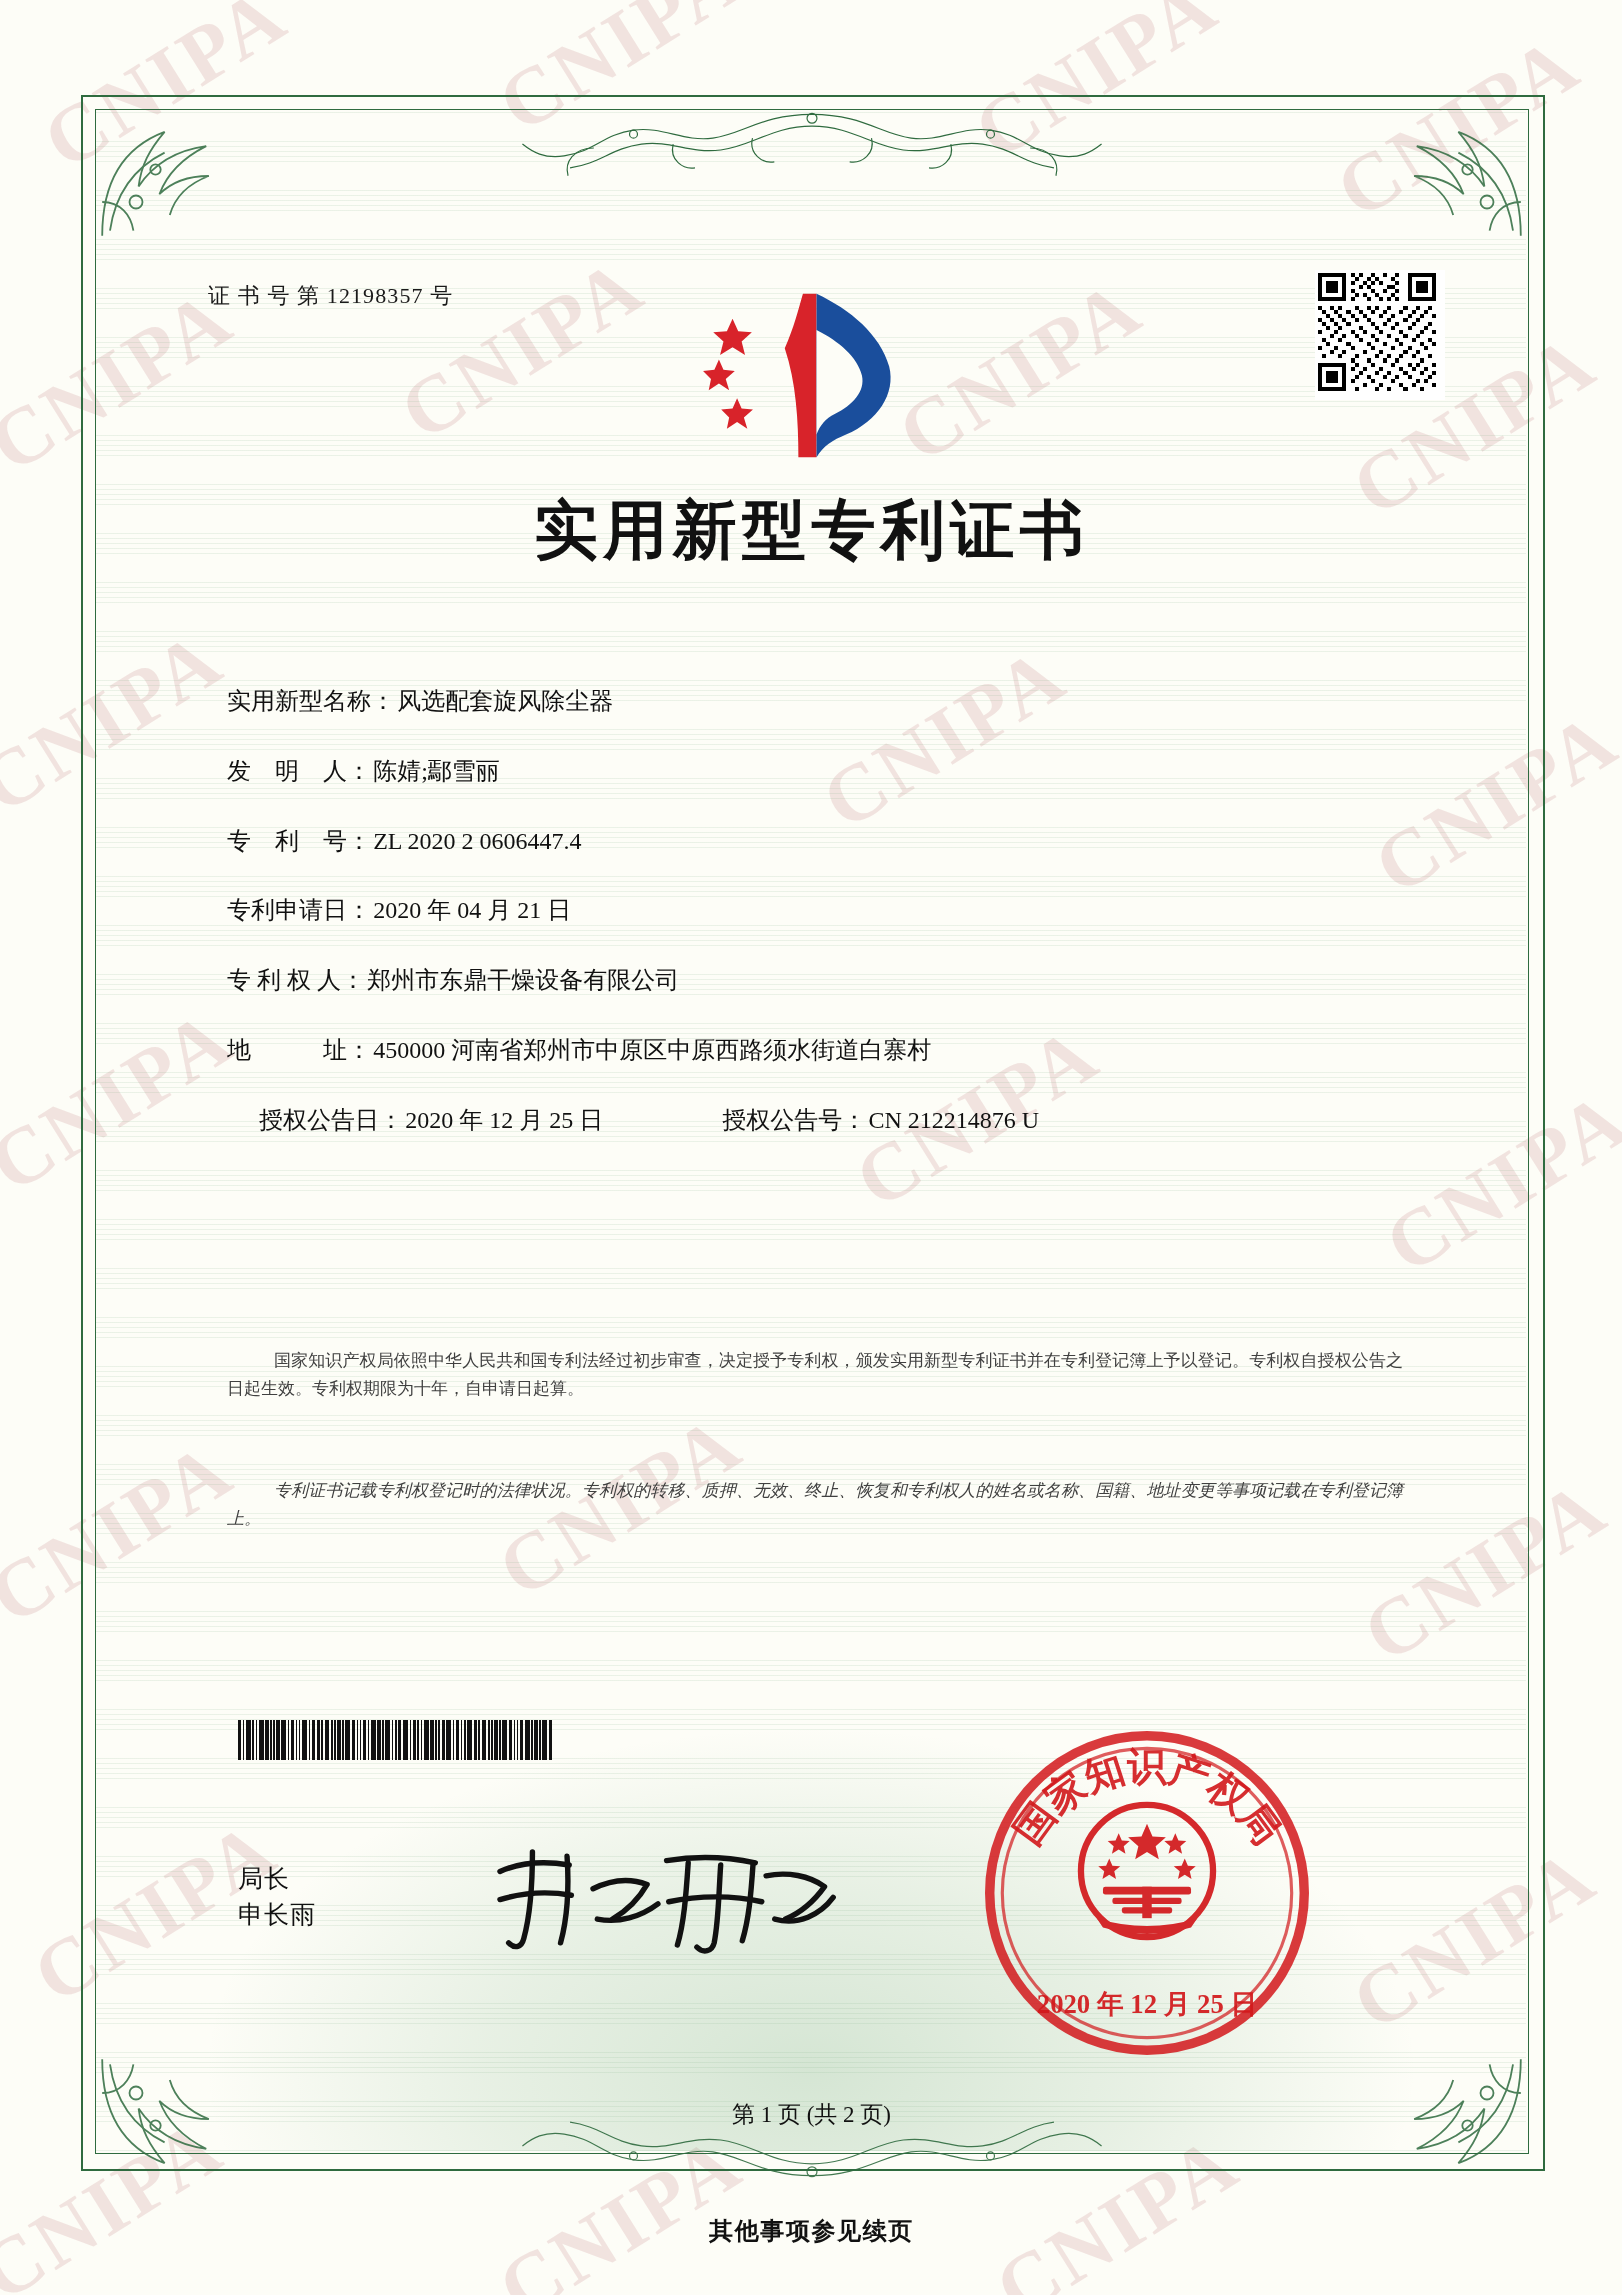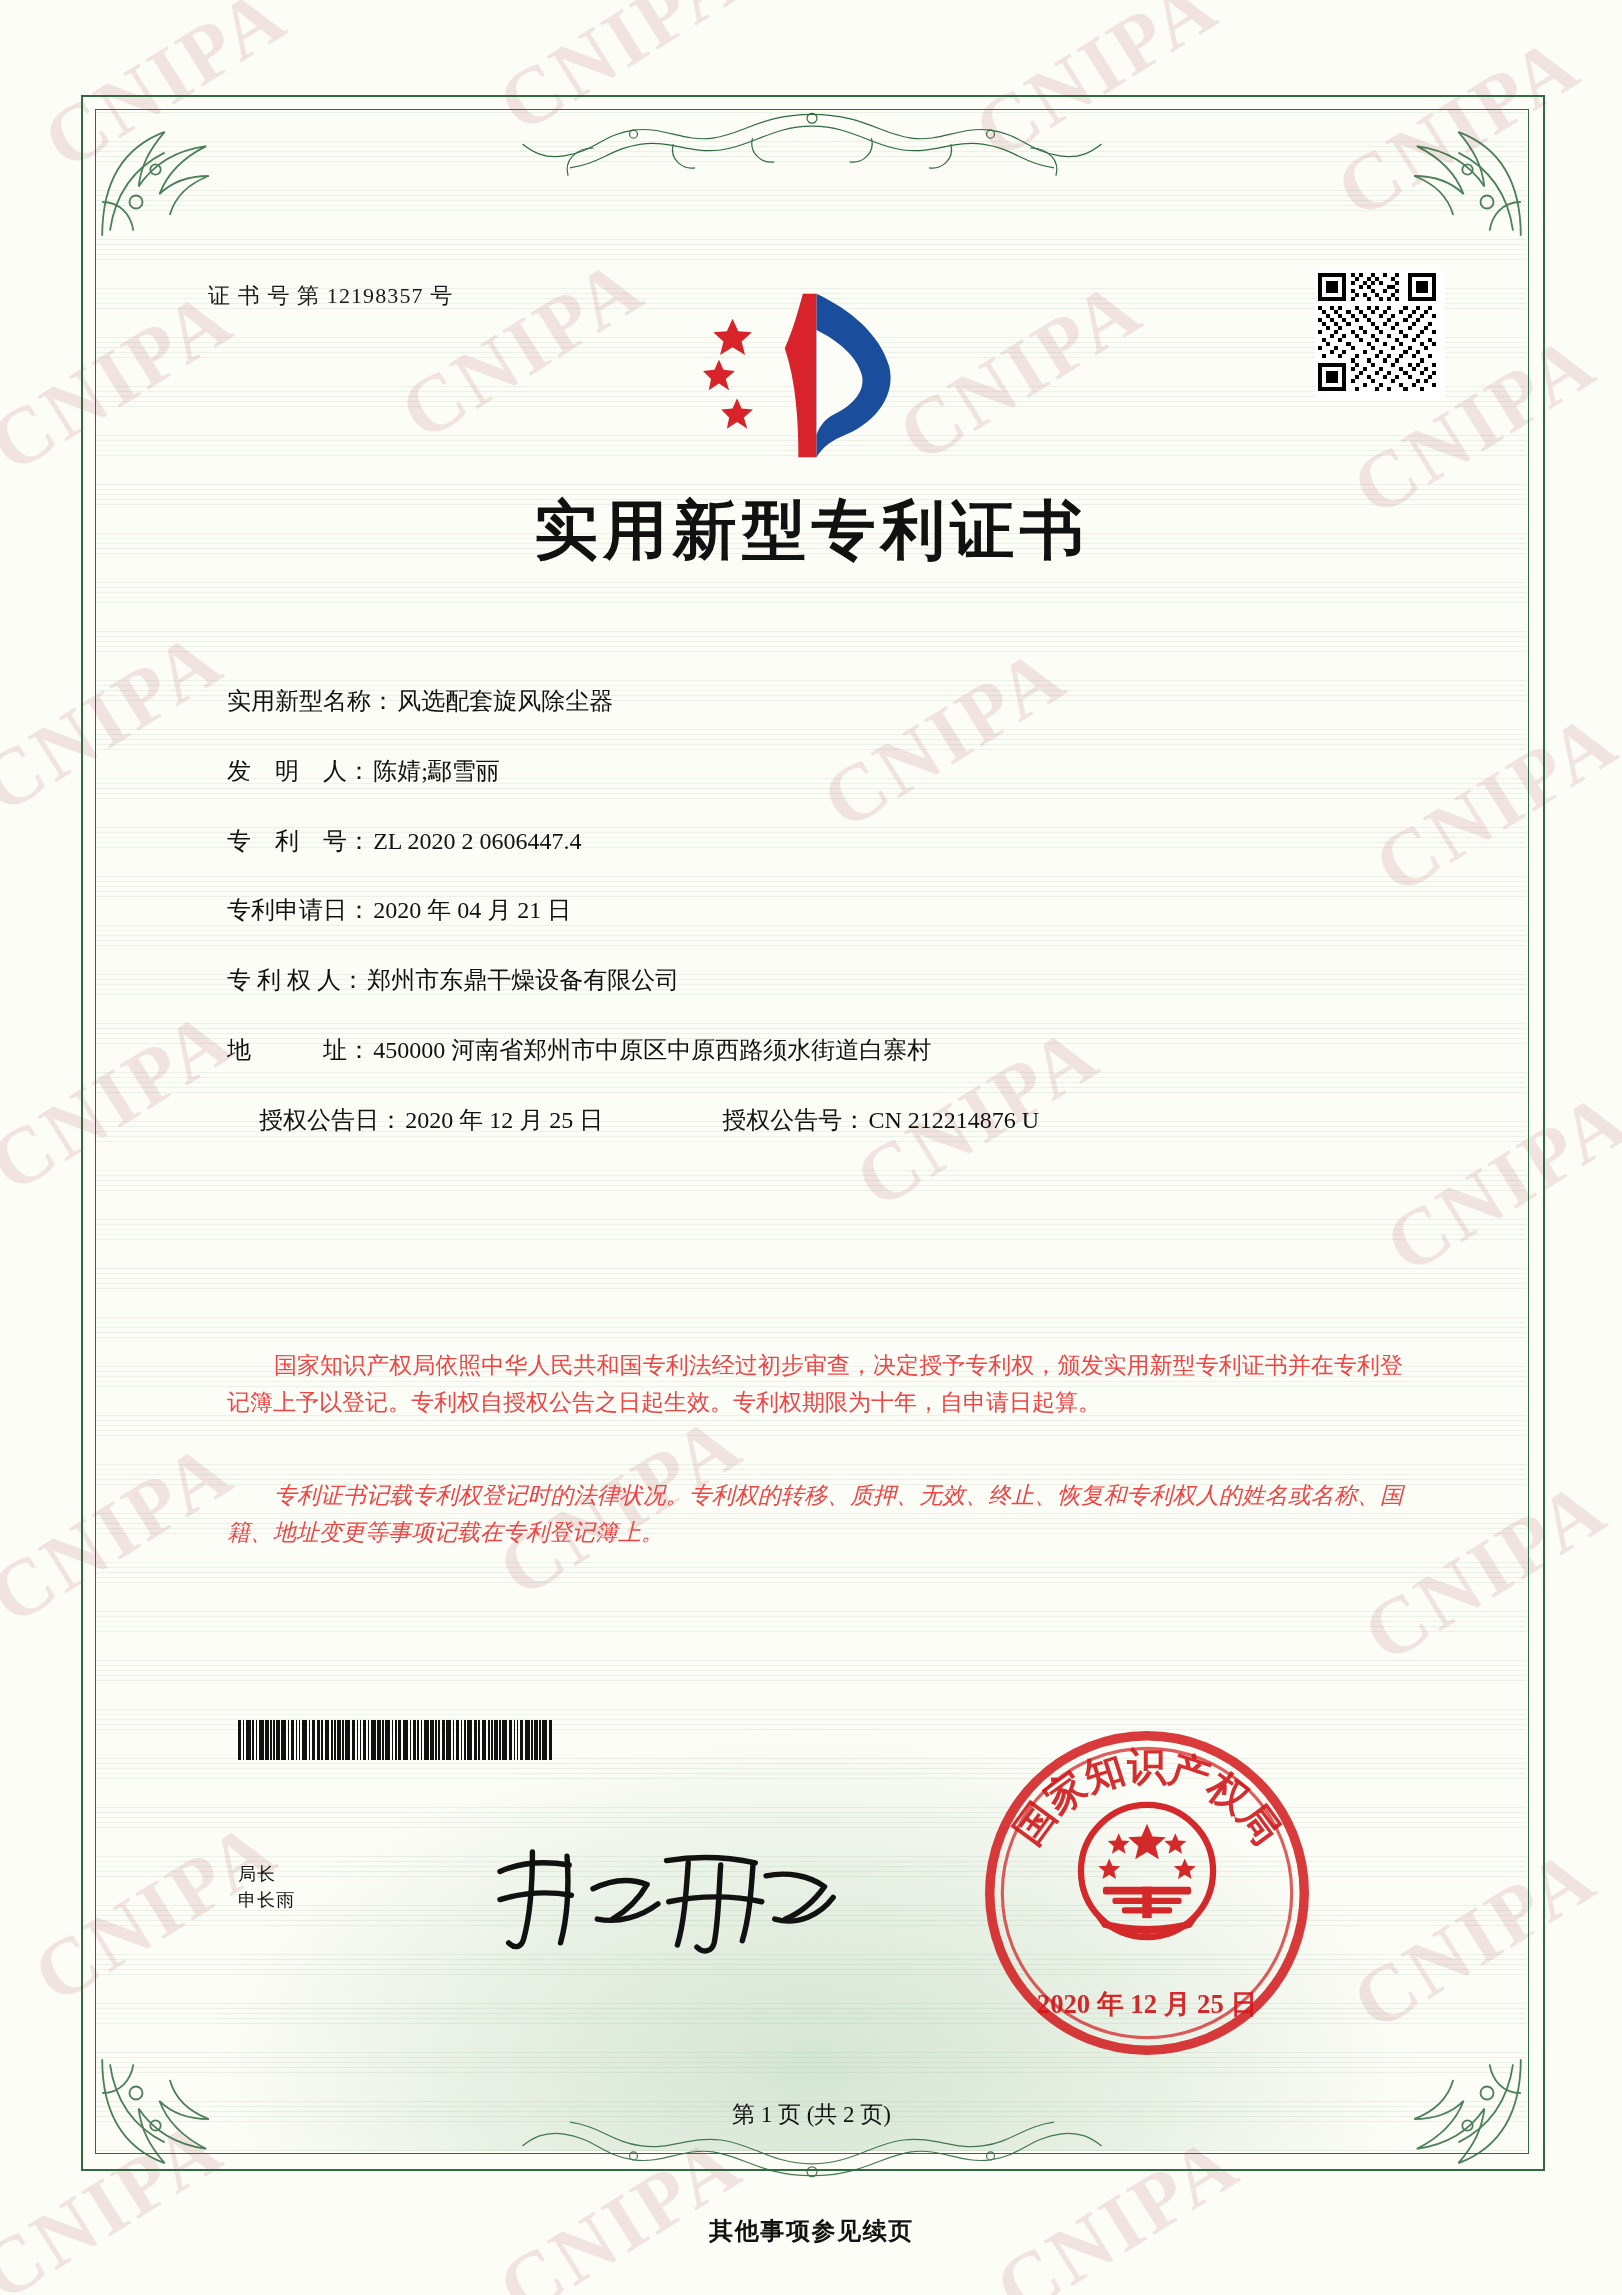--- a/index.html
+++ b/index.html
@@ -148,23 +148,23 @@
     margin-left: 2.2px;
     white-space: pre;
   }
   .field-row.two-col { justify-content: flex-start; margin-left: 32px; }
   .second-label { margin-left: 119px; white-space: pre; }
 
   .para {
     position: absolute;
     left: 227px;
     width: 1176px;
-    font-size: 23px;
+    font-size: 17px;
     line-height: 1.62;
-    color: #ef4444;
+    color: #404040;
     text-align: justify;
     text-indent: 47px;
   }
   .para-1 { top: 1347px; }
   .para-2 { top: 1477px; font-style: italic; }
 
   .barcode {
     position: absolute;
     left: 238px; top: 1720px;
     height: 40px;
@@ -174,21 +174,21 @@
   .barcode i {
     display: block;
     background: #111;
     height: 40px;
     margin-right: 1.6px;
   }
 
   .sign-block {
     position: absolute;
     left: 238px; top: 1861px;
-    font-size: 18px;
+    font-size: 25px;
     line-height: 1.45;
     color: #111;
     letter-spacing: 1.1px;
   }
   .signature {
     position: absolute;
     left: 476px; top: 1839px;
     width: 379px; height: 119px;
   }
 

